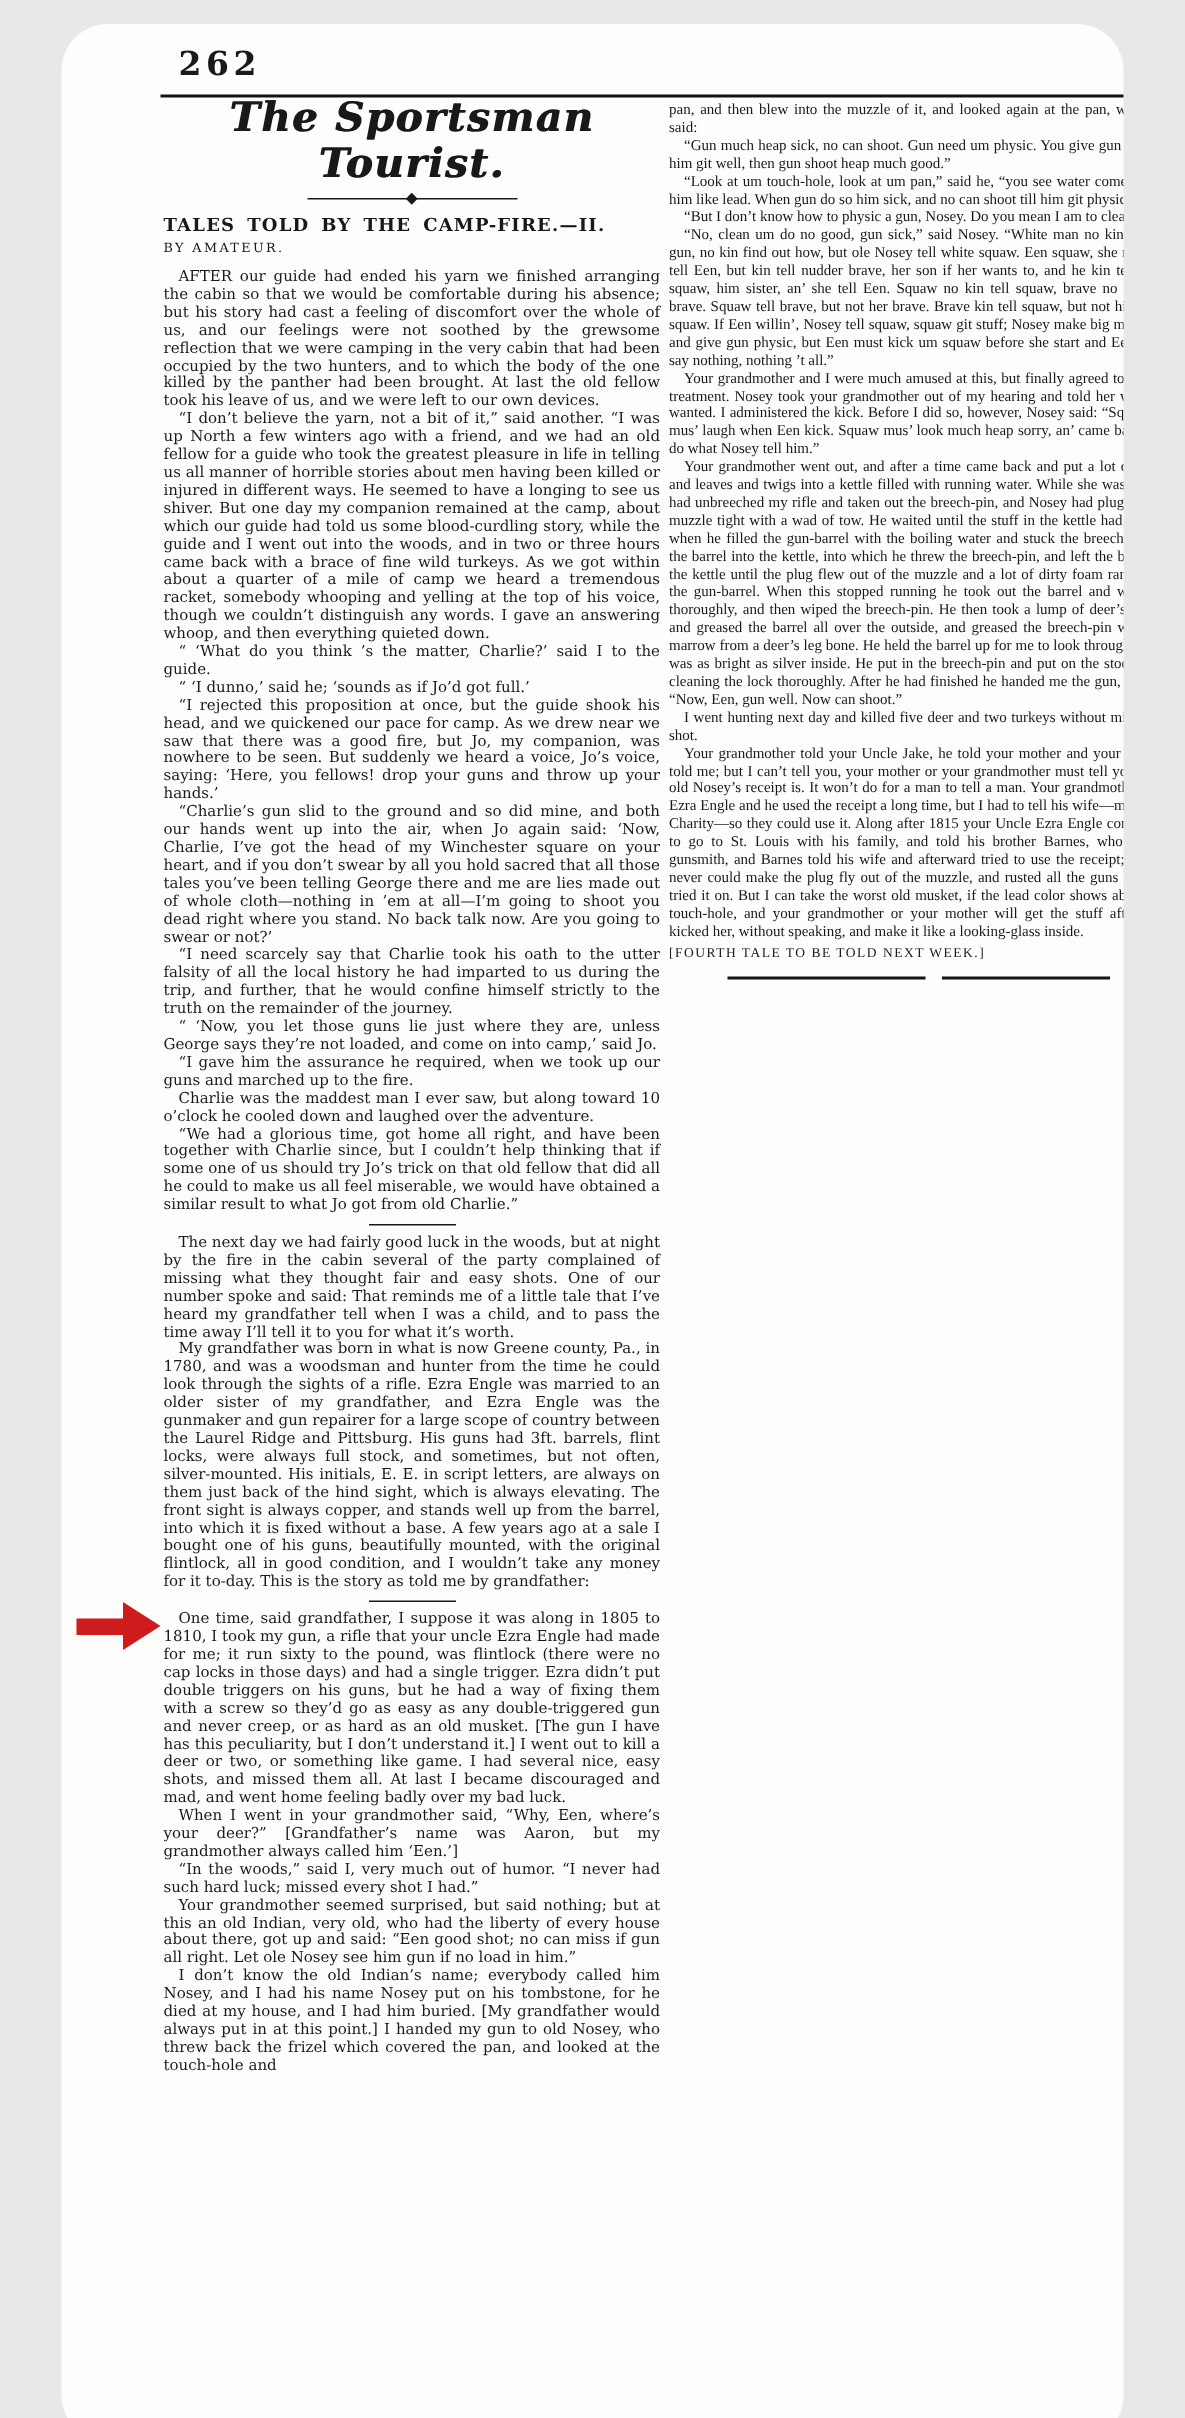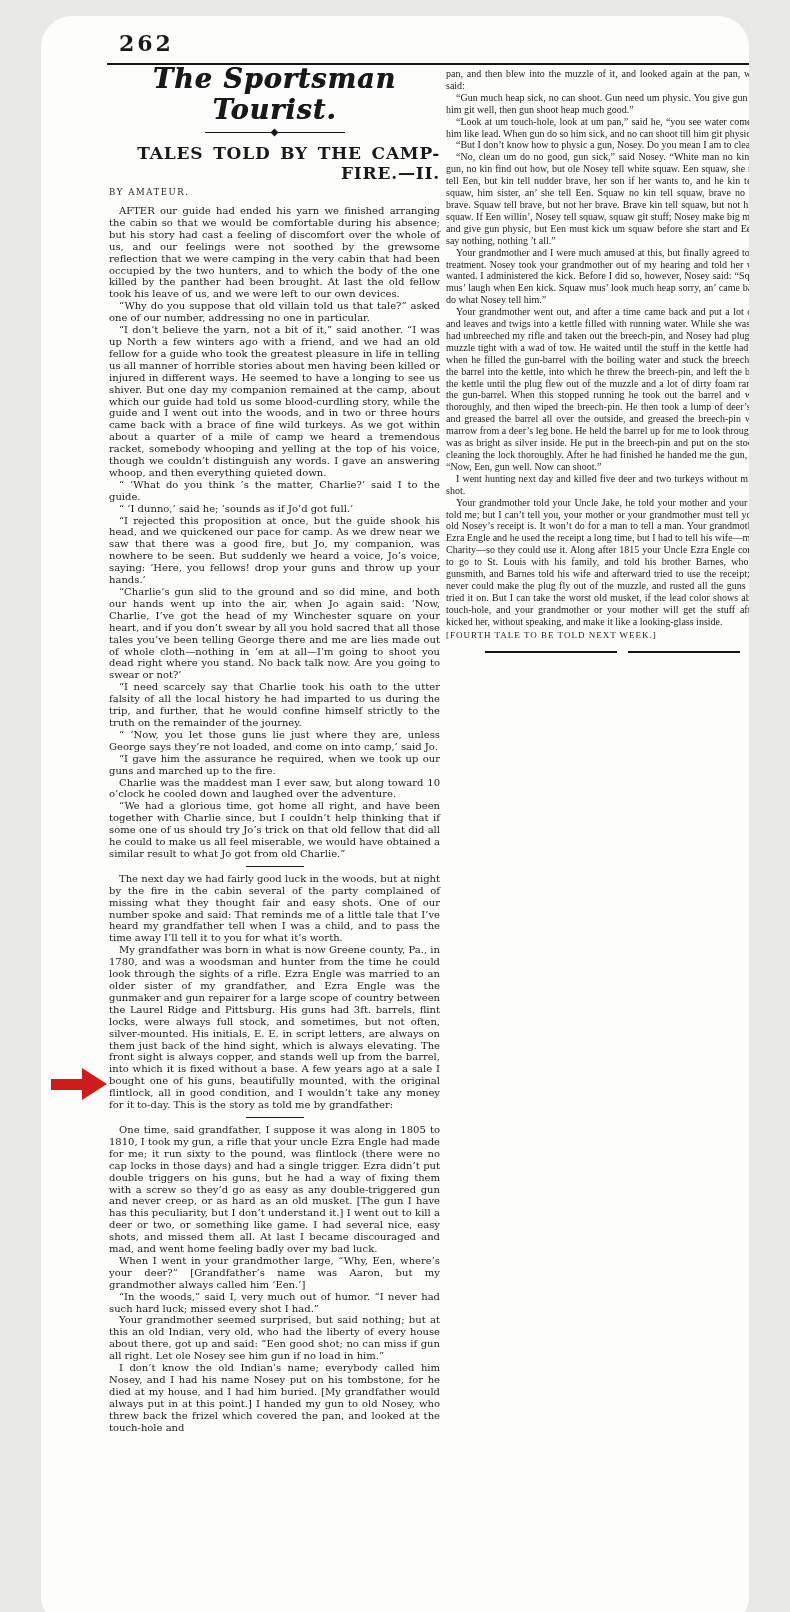--- a/index.html
+++ b/index.html
@@ -33,21 +33,21 @@
     letter-spacing:1px;margin:2px 0 3px 0;
     text-shadow:0.6px 0 0 #191919;
   }
   .orn-divider{display:flex;align-items:center;justify-content:center;margin:4px auto 7px auto;width:140px;}
   .orn-divider .line{flex:1;border-top:1.6px solid #191919;}
   .orn-divider .diamond{
     width:7px;height:7px;background:#191919;transform:rotate(45deg) scale(.8);
     margin:0 -2px;
   }
   .article-title{
-    text-align:right;font-size:17px;font-weight:bold;
+    text-align:left;font-size:12px;font-weight:bold;
     letter-spacing:0.8px;word-spacing:3px;margin:4px 0 4px 0;
   }
   .byline{
     text-align:left;font-size:8.5px;letter-spacing:1.6px;margin:0 0 8px 0;
   }
   
   .para{
     margin:0;font-size:10px;line-height:11.9px;text-align:justify;
     text-indent:10px;
   }
@@ -89,37 +89,36 @@
       <div class="orn-divider">
         <span class="line"></span>
         <span class="diamond"></span>
         <span class="line"></span>
       </div>
       <h2 class="article-title">TALES TOLD BY THE CAMP-FIRE.—II.</h2>
       <div class="byline">BY AMATEUR.</div>
     </div>
     <div class="blocks">
         <p class="para indent">AFTER our guide had ended his yarn we finished arranging the cabin so that we would be comfortable during his absence; but his story had cast a feeling of discomfort over the whole of us, and our feelings were not soothed by the grewsome reflection that we were camping in the very cabin that had been occupied by the two hunters, and to which the body of the one killed by the panther had been brought.  At last the old fellow took his leave of us, and we were left to our own devices.</p>
-        <p class="para indent">“Why do you suppose that old villain told us that tale?” asked one of our number, addressing no one in particular.</p>
         <p class="para indent">“I don’t believe the yarn, not a bit of it,” said another. “I was up North a few winters ago with a friend, and we had an old fellow for a guide who took the greatest pleasure in life in telling us all manner of horrible stories about men having been killed or injured in different ways.  He seemed to have a longing to see us shiver.  But one day my companion remained at the camp, about which our guide had told us some blood-curdling story, while the guide and I went out into the woods, and in two or three hours came back with a brace of fine wild turkeys.  As we got within about a quarter of a mile of camp we heard a tremendous racket, somebody whooping and yelling at the top of his voice, though we couldn’t distinguish any words.  I gave an answering whoop, and then everything quieted down.</p>
         <p class="para indent">“ ‘What do you think ’s the matter, Charlie?’ said I to the guide.</p>
         <p class="para indent">“ ‘I dunno,’ said he; ‘sounds as if Jo’d got full.’</p>
         <p class="para indent">“I rejected this proposition at once, but the guide shook his head, and we quickened our pace for camp.  As we drew near we saw that there was a good fire, but Jo, my companion, was nowhere to be seen.  But suddenly we heard a voice, Jo’s voice, saying: ‘Here, you fellows! drop your guns and throw up your hands.’</p>
         <p class="para indent">“Charlie’s gun slid to the ground and so did mine, and both our hands went up into the air, when Jo again said: ‘Now, Charlie, I’ve got the head of my Winchester square on your heart, and if you don’t swear by all you hold sacred that all those tales you’ve been telling George there and me are lies made out of whole cloth—nothing in ’em at all—I’m going to shoot you dead right where you stand.  No back talk now.  Are you going to swear or not?’</p>
         <p class="para indent">“I need scarcely say that Charlie took his oath to the utter falsity of all the local history he had imparted to us during the trip, and further, that he would confine himself strictly to the truth on the remainder of the journey.</p>
         <p class="para indent">“ ‘Now, you let those guns lie just where they are, unless George says they’re not loaded, and come on into camp,’ said Jo.</p>
         <p class="para indent">“I gave him the assurance he required, when we took up our guns and marched up to the fire.</p>
         <p class="para indent">Charlie was the maddest man I ever saw, but along toward 10 o’clock he cooled down and laughed over the adventure.</p>
         <p class="para indent">“We had a glorious time, got home all right, and have been together with Charlie since, but I couldn’t help thinking that if some one of us should try Jo’s trick on that old fellow that did all he could to make us all feel miserable, we would have obtained a similar result to what Jo got from old Charlie.”</p>
         <div class="sec-divider"></div>
         <p class="para indent">The next day we had fairly good luck in the woods, but at night by the fire in the cabin several of the party complained of missing what they thought fair and easy shots. One of our number spoke and said:  That reminds me of a little tale that I’ve heard my grandfather tell when I was a child, and to pass the time away I’ll tell it to you for what it’s worth.</p>
         <p class="para indent">My grandfather was born in what is now Greene county, Pa., in 1780, and was a woodsman and hunter from the time he could look through the sights of a rifle. Ezra Engle was married to an older sister of my grandfather, and Ezra Engle was the gunmaker and gun repairer for a large scope of country between the Laurel Ridge and Pittsburg.  His guns had 3ft. barrels, flint locks, were always full stock, and sometimes, but not often, silver-mounted.  His initials, E. E. in script letters, are always on them just back of the hind sight, which is always elevating.  The front sight is always copper, and stands well up from the barrel, into which it is fixed without a base. A few years ago at a sale I bought one of his guns, beautifully mounted, with the original flintlock, all in good condition, and I wouldn’t take any money for it to-day.  This is the story as told me by grandfather:</p>
         <div class="sec-divider"></div>
         <p class="para indent">One time, said grandfather, I suppose it was along in 1805 to 1810, I took my gun, a rifle that your uncle Ezra Engle had made for me; it run sixty to the pound, was flintlock (there were no cap locks in those days) and had a single trigger.  Ezra didn’t put double triggers on his guns, but he had a way of fixing them with a screw so they’d go as easy as any double-triggered gun and never creep, or as hard as an old musket.  [The gun I have has this peculiarity, but I don’t understand it.]  I went out to kill a deer or two, or something like game.  I had several nice, easy shots, and missed them all.  At last I became discouraged and mad, and went home feeling badly over my bad luck.</p>
-        <p class="para indent">When I went in your grandmother large, “Why, Een, where’s your deer?”  [Grandfather’s name was Aaron, but my grandmother always called him ‘Een.’]</p>
+        <p class="para indent">When I went in your grandmother said, “Why, Een, where’s your deer?”  [Grandfather’s name was Aaron, but my grandmother always called him ‘Een.’]</p>
         <p class="para indent">“In the woods,” said I, very much out of humor.  “I never had such hard luck; missed every shot I had.”</p>
         <p class="para indent">Your grandmother seemed surprised, but said nothing; but at this an old Indian, very old, who had the liberty of every house about there, got up and said: “Een good shot; no can miss if gun all right.  Let ole Nosey see him gun if no load in him.”</p>
         <p class="para indent">I don’t know the old Indian’s name; everybody called him Nosey, and I had his name Nosey put on his tombstone, for he died at my house, and I had him buried. [My grandfather would always put in at this point.]  I handed my gun to old Nosey, who threw back the frizel which covered the pan, and looked at the touch-hole and</p>
       </div>
   </div>
 
   <div class="col col-right">
     <div class="blocks">
         <p class="para noindent">pan, and then blew into the muzzle of it, and looked again at the pan, when he said:</p>
         <p class="para indent">“Gun much heap sick, no can shoot.  Gun need um physic.  You give gun physic, him git well, then gun shoot heap much good.”</p>

